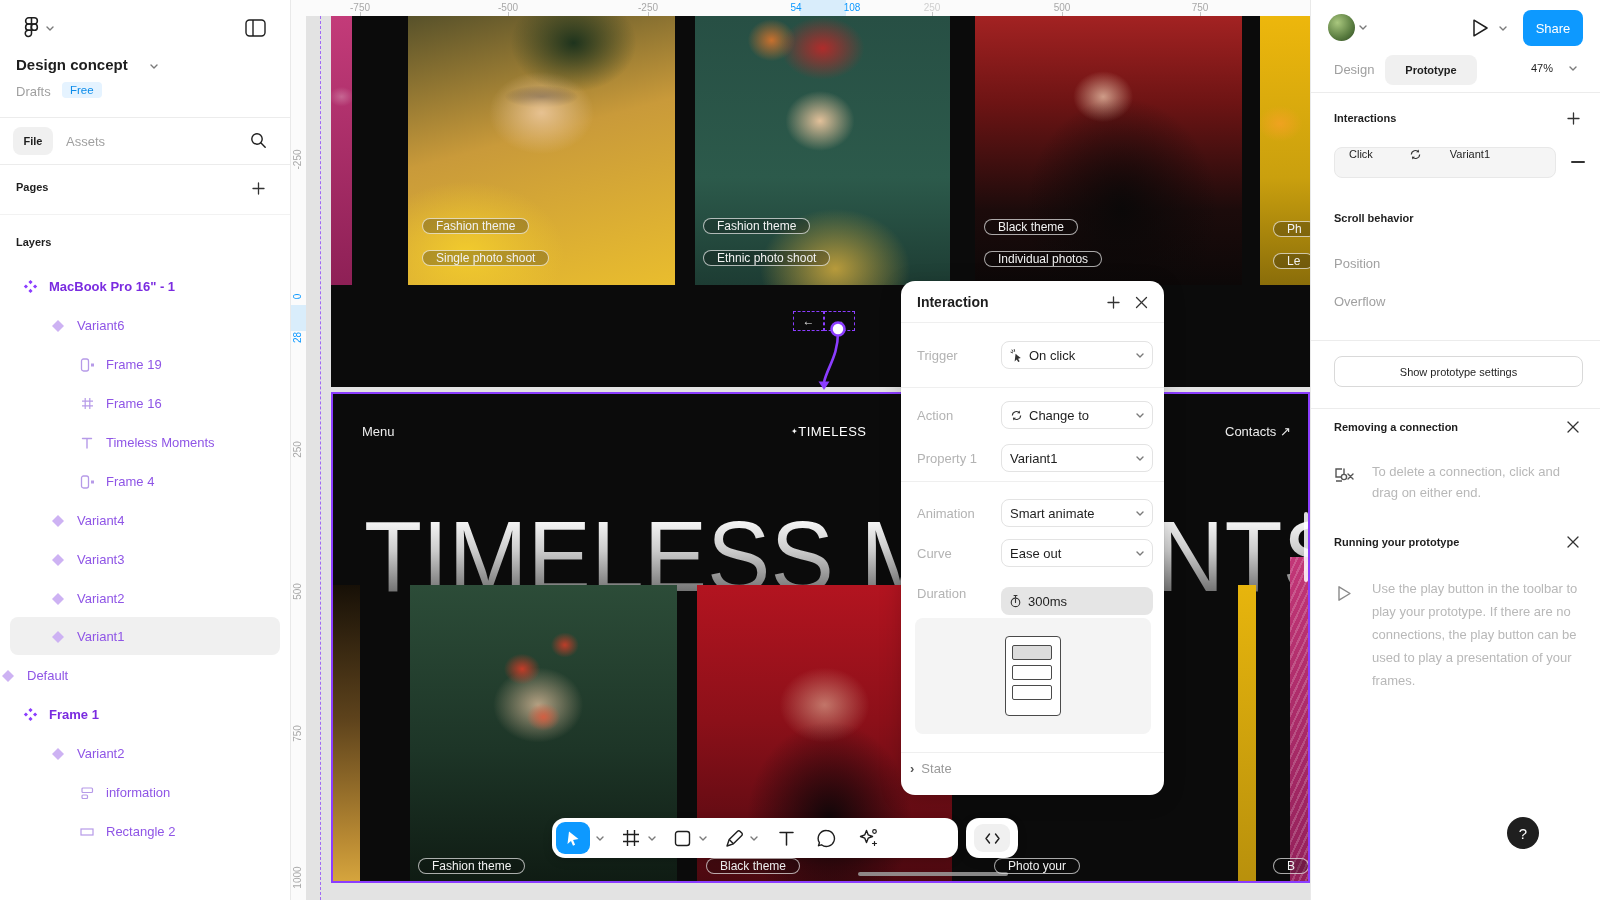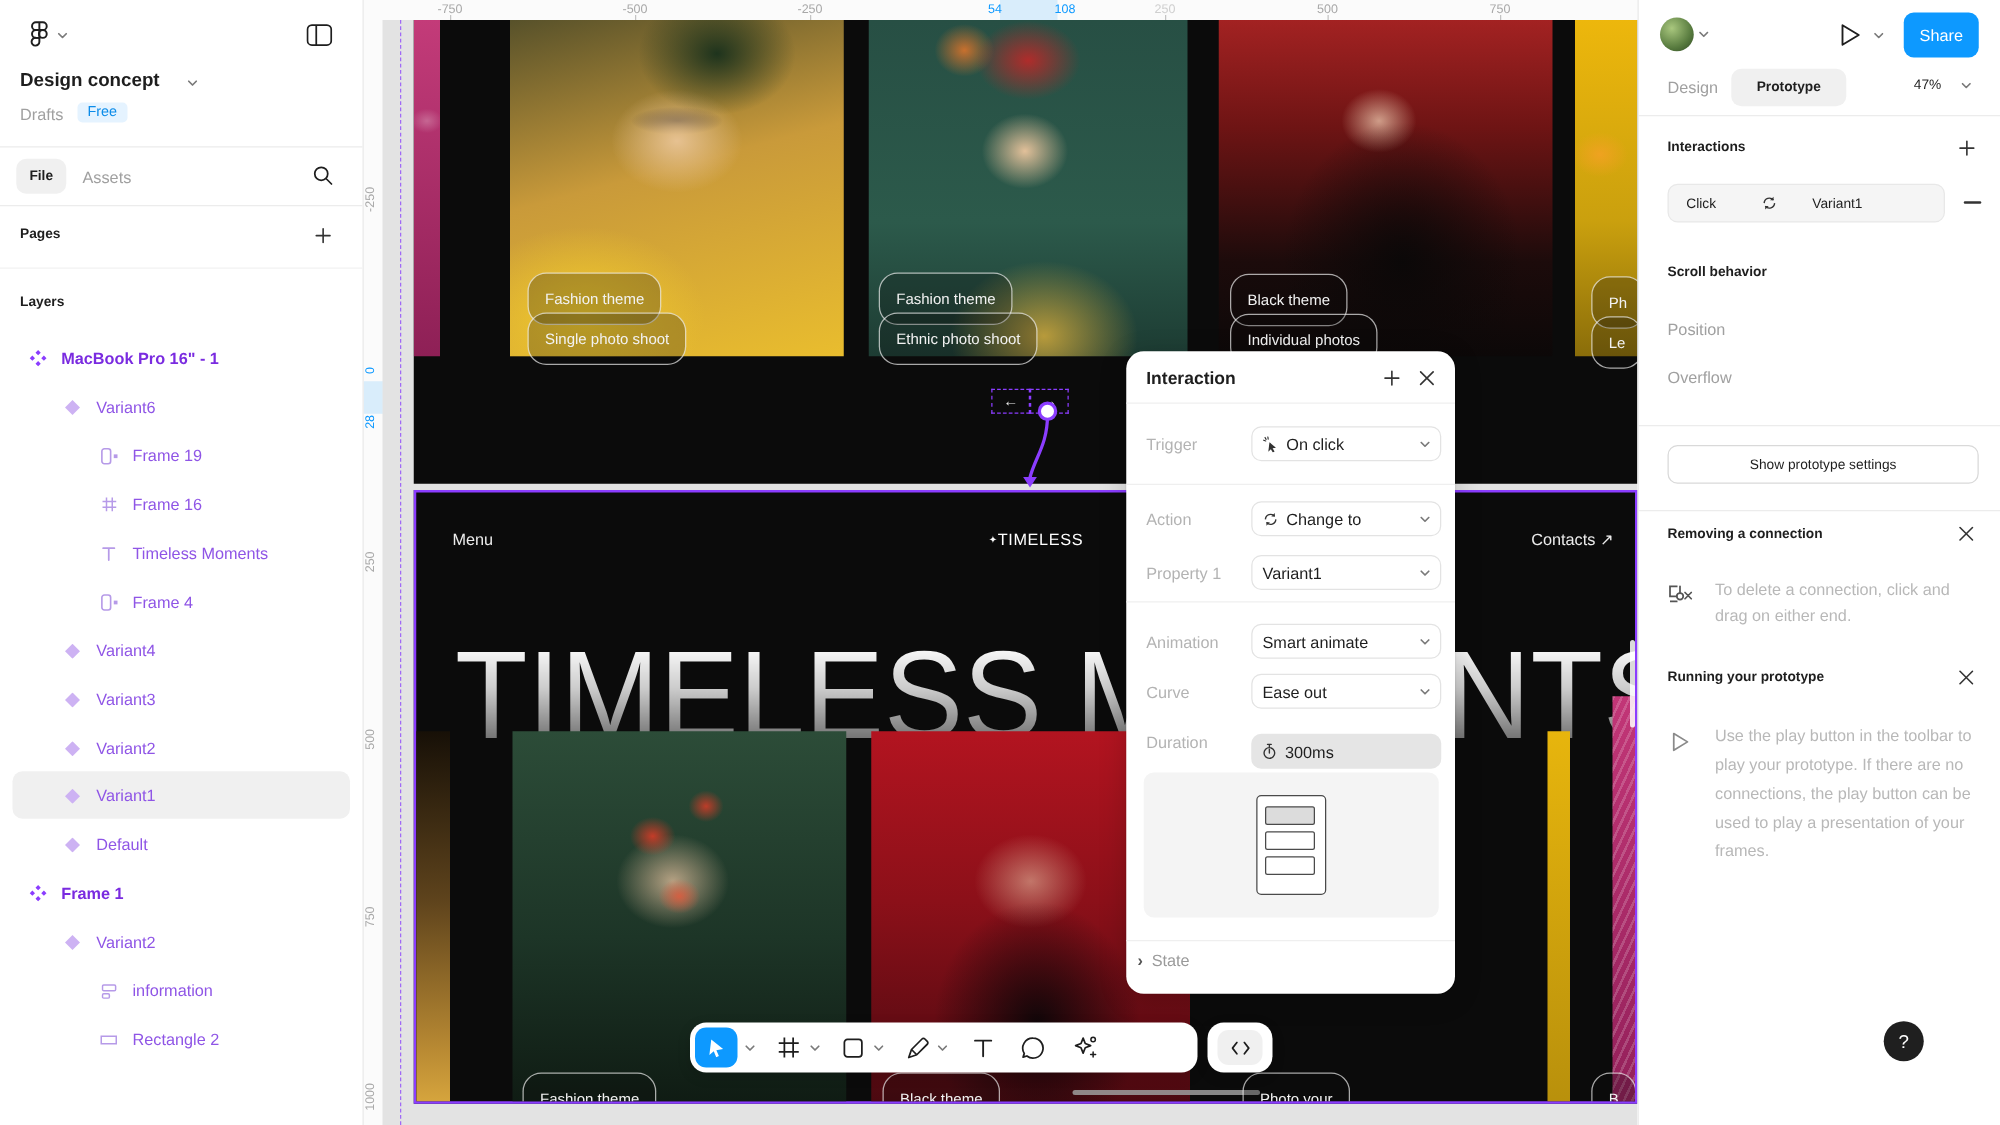--- a/index.html
+++ b/index.html
@@ -4,21 +4,21 @@
 <style>
   html,body{margin:0;padding:0;width:1600px;height:900px;overflow:hidden;
     font-family:"Liberation Sans","DejaVu Sans",sans-serif;-webkit-font-smoothing:antialiased}
   #root{position:relative;width:1600px;height:900px;background:#fff;overflow:hidden}
   .abs{position:absolute}
   .nosel{user-select:none}
   
   #canvasbg{left:290px;top:0;width:1020px;height:900px;background:#e3e3e3}
   .frame{background:#0b0b0b;overflow:hidden}
   .photo{position:absolute}
-  .tag{position:absolute;display:inline-block;padding:13px 13px;border:1px solid rgba(255,255,255,.65);
+  .tag{position:absolute;display:inline-block;padding:0 13px;border:1px solid rgba(255,255,255,.65);
     border-radius:15px;color:#f2f2f2;font-size:12px;background:rgba(10,10,10,.25);white-space:nowrap}
   .ruler{background:#fbfbfb;z-index:4}
   .rnum{position:absolute;font-size:10px;color:#a8a8a8;text-align:center}
   .rnum.blue{color:#0d99ff}
   .rnum.faded{color:#cfcfcf}
   .tick{position:absolute;background:#c4c4c4}
   .hl{position:absolute;background:rgba(13,153,255,.14)}
   .arrbox{position:absolute;width:29px;height:18px;border:1.5px dashed #8b3dff;display:flex;
     align-items:center;justify-content:center;color:#e8e8e8;font-size:12px;line-height:1}
   
@@ -395,21 +395,21 @@
         <span>Variant2</span>
       </div>
     <div class="lrow lchild" style="top:617px;padding-left:50px">
         <span class="ic">
           <svg width="12" height="12" viewBox="0 0 12 12" fill="#cdb2f3">
             <path d="M6 0l6 6-6 6-6-6z"></path>
           </svg>
         </span>
         <span>Variant1</span>
       </div>
-    <div class="lrow lchild" style="top:656px;padding-left:50px">
+    <div class="lrow lchild" style="top:656px;">
         <span class="ic">
           <svg width="12" height="12" viewBox="0 0 12 12" fill="#cdb2f3">
             <path d="M6 0l6 6-6 6-6-6z"></path>
           </svg>
         </span>
         <span>Default</span>
       </div>
     <div class="lrow lroot" style="top:695px;padding-left:22px">
         <span class="ic">
           <svg width="15" height="15" viewBox="0 0 15 15" fill="#8b3dff">
@@ -468,21 +468,21 @@
     <svg class="abs chv" style="left:258px;top:66px" width="8" height="5" viewBox="0 0 8 5">
         <path d="M1 1l3 3 3-3"></path>
       </svg>
     <div class="divider" style="left:0;top:92px;width:290px"></div>
 
     <span class="abs h13 semib" style="left:23px;top:112px">Interactions</span>
     <svg class="abs" style="left:256px;top:112px" width="13" height="13" viewBox="0 0 13 13">
         <path d="M6.5 1v11M1 6.5h11" stroke="#333" stroke-width="1.3" stroke-linecap="round"></path>
       </svg>
 
-    <div class="abs" style="left:23px;top:147px;width:222px;height:31px;background:#f5f5f5;border:1px solid #e8e8e8;border-radius:8px;display:flex;align-items:center;box-sizing:border-box;padding:0 14px">
+    <div class="abs" style="left:23px;top:147px;width:222px;height:31px;background:#f5f5f5;border:1px solid #e8e8e8;border-radius:8px;display:flex;align-items:flex-start;box-sizing:border-box;padding:0 14px">
       <span class="h13">Click</span>
       <svg style="margin-left:36px" width="13" height="13" viewBox="0 0 14 14">
           <path d="M2.5 7a4.5 4.5 0 018-2.6M11.5 7a4.5 4.5 0 01-8 2.6" stroke="#333" stroke-width="1.2" fill="none"></path>
           <path d="M10.6 1.6v3h-3z" fill="#333"></path>
           <path d="M3.4 12.4v-3h3z" fill="#333"></path>
         </svg>
       <span class="h13" style="margin-left:28px">Variant1</span>
     </div>
     <div class="abs" style="left:260px;top:161px;width:14px;height:2px;background:#333;border-radius:1px"></div>
 

